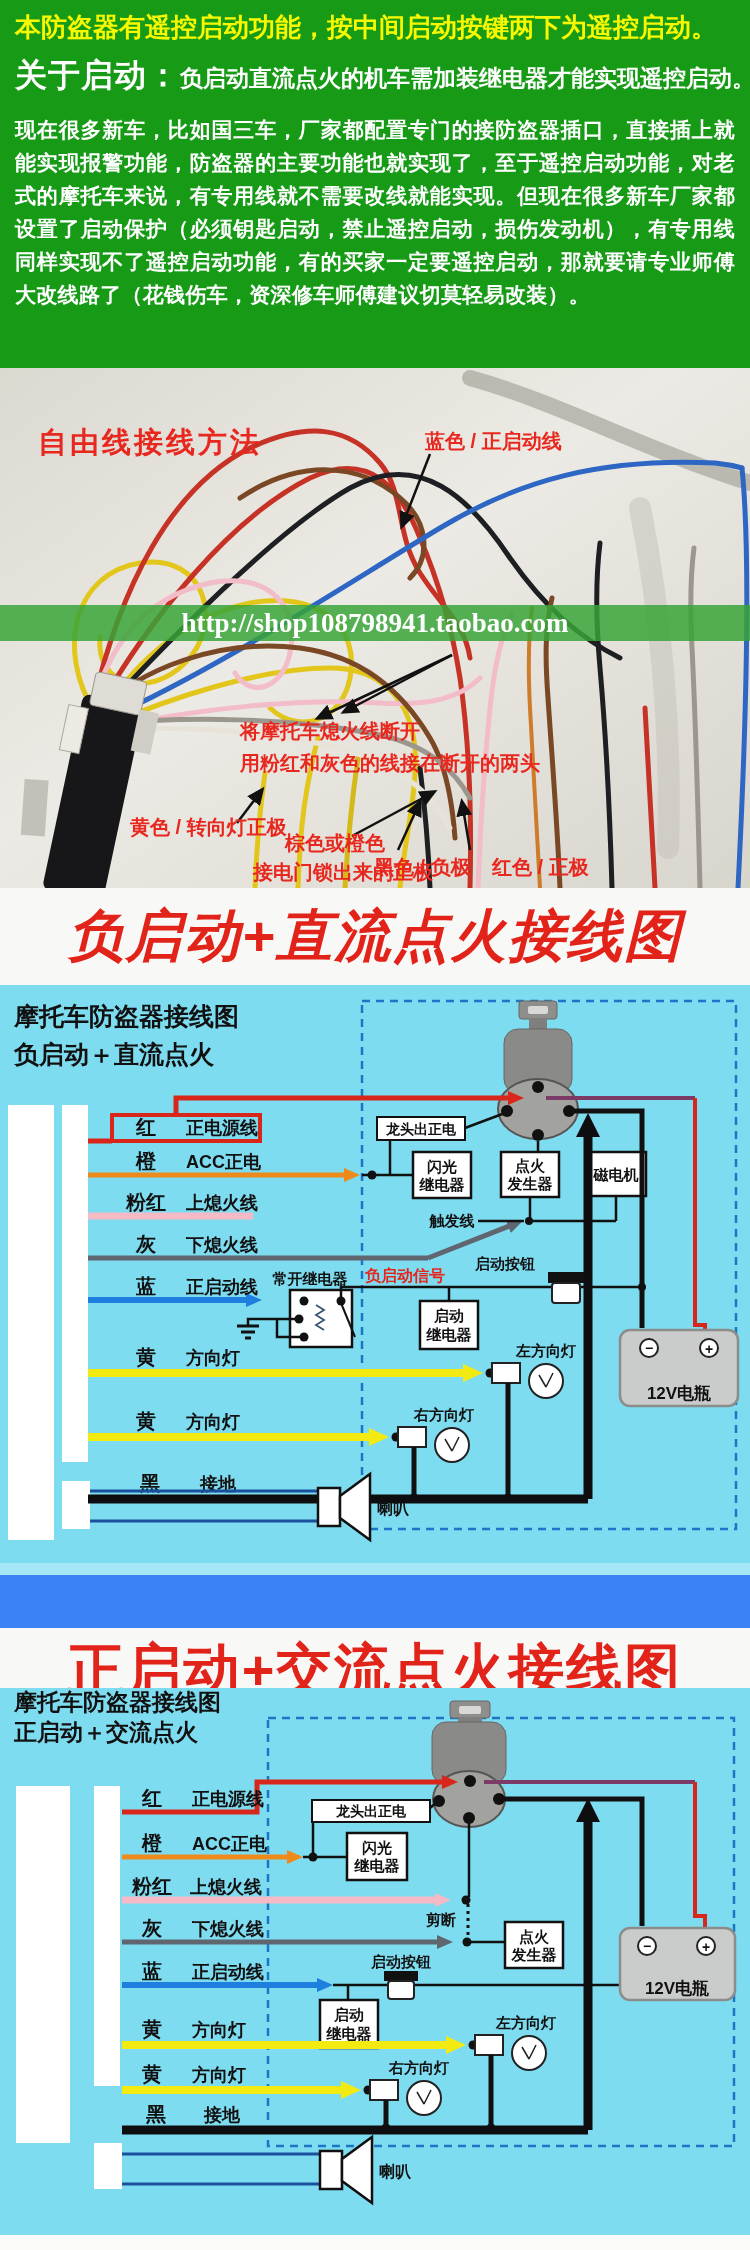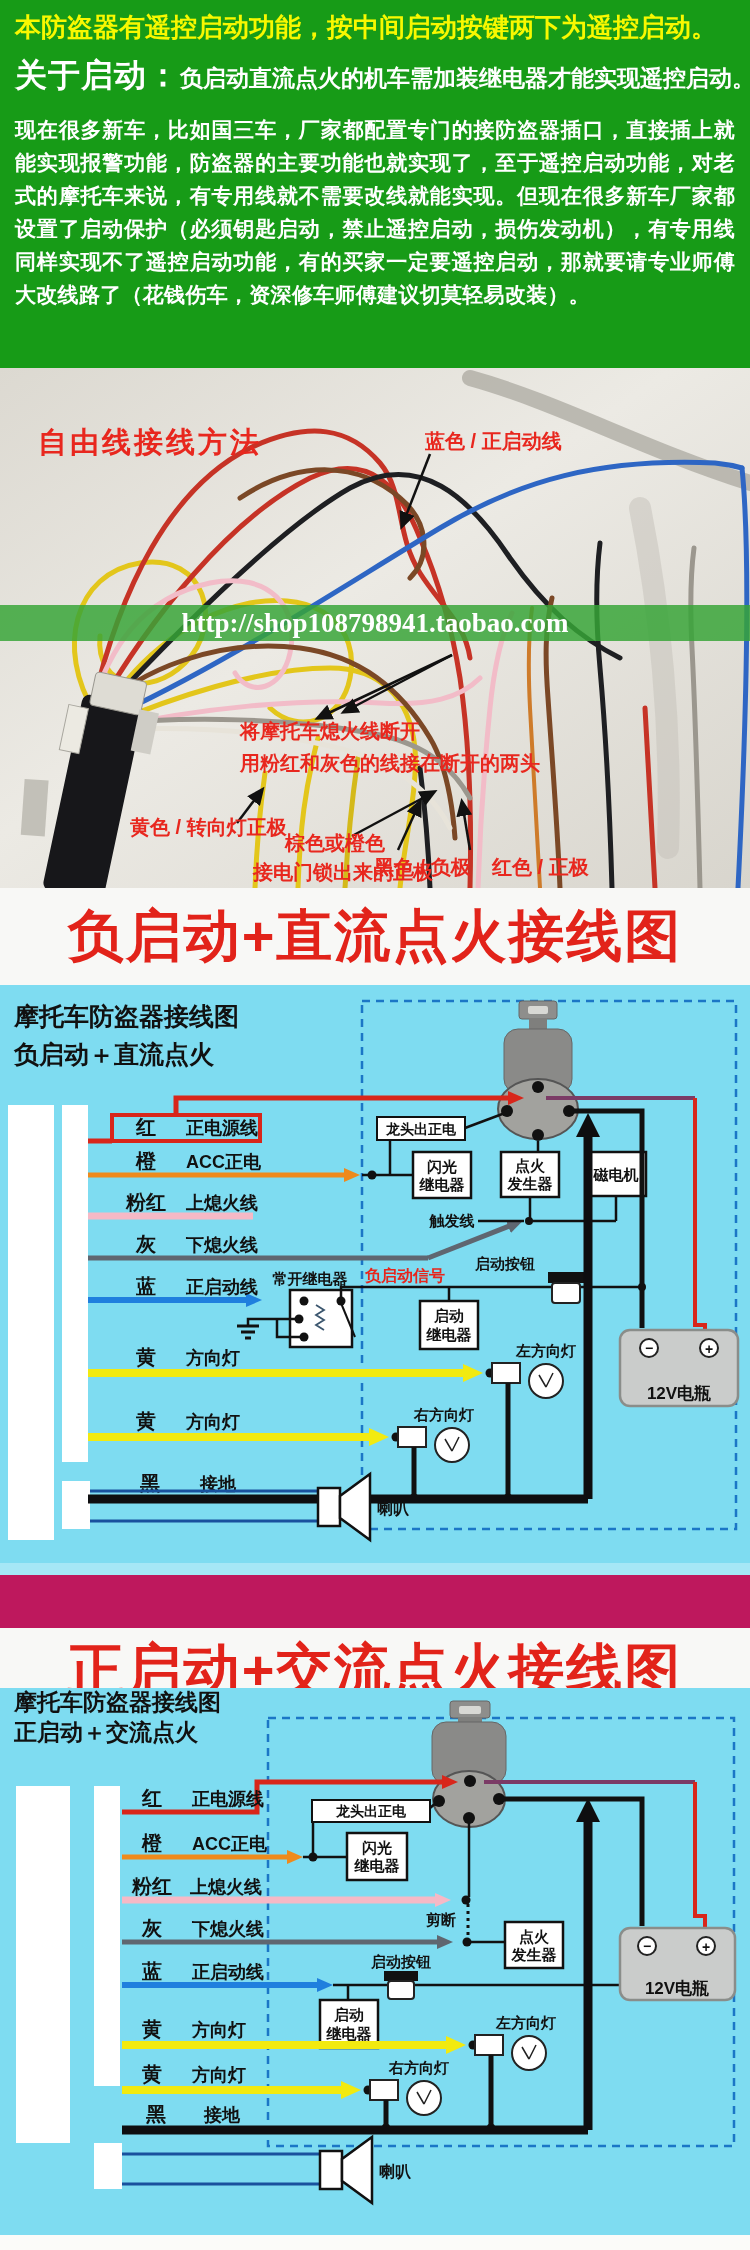--- a/index.html
+++ b/index.html
@@ -1,31 +1,31 @@
 <!DOCTYPE html>
 <html><head>
 <meta charset="utf-8">
 <style>
   html,body{margin:0;padding:0;background:#ffffff;}
   body{font-family:"Liberation Sans","DejaVu Sans",sans-serif;}
-  #page{position:relative;width:750px;height:2250px;overflow:hidden;background:#be185d;}
+  #page{position:relative;width:750px;height:2250px;overflow:hidden;background:#3b82f6;}
   .abs{position:absolute;}
   
   #sec-green{left:0;top:0;width:750px;height:368px;background:#179b17;box-sizing:border-box;padding:10px 15px 0 15px;}
   .gl1{color:#f8f800;font-size:26px;font-weight:bold;white-space:nowrap;letter-spacing:0px;}
   .gl2{margin-top:9px;color:#fff;font-weight:bold;white-space:nowrap;display:flex;align-items:baseline;}
   .gl2 .lbl{font-size:32px;letter-spacing:1px;}
   .gl2 .txt{font-size:23px;}
   .gpar{margin-top:15px;color:#fff;font-weight:bold;font-size:21px;line-height:33px;text-align:justify;letter-spacing:0.3px;}
   
   #sec-photo{left:0;top:368px;width:750px;height:520px;}
   
   .band{left:0;width:750px;background:#f8f8f6;display:flex;align-items:center;justify-content:center;}
   .band .t{color:#e2231a;font-weight:bold;font-size:56px;letter-spacing:2px;white-space:nowrap;}
-  #band1{top:888px;height:97px;}
+  #band1{top:888px;height:97px;font-style:italic;}
   #band2{top:1628px;height:86px;}
   
   #diag1{left:0;top:985px;width:750px;height:590px;}
   #diag2{left:0;top:1688px;width:750px;height:547px;}
   .mainunit{position:absolute;font-weight:bold;color:#111;text-align:center;word-break:break-all;}
   #mu1{left:8px;top:1262px;width:46px;font-size:42px;line-height:56px;}
   #footer{left:0;top:2235px;width:750px;height:15px;background:#fbfbf9;}
   svg{display:block;}
   svg text{font-family:"Liberation Sans","DejaVu Sans",sans-serif;font-weight:bold;fill:#111;}
   text.red{fill:#e8251c;}

